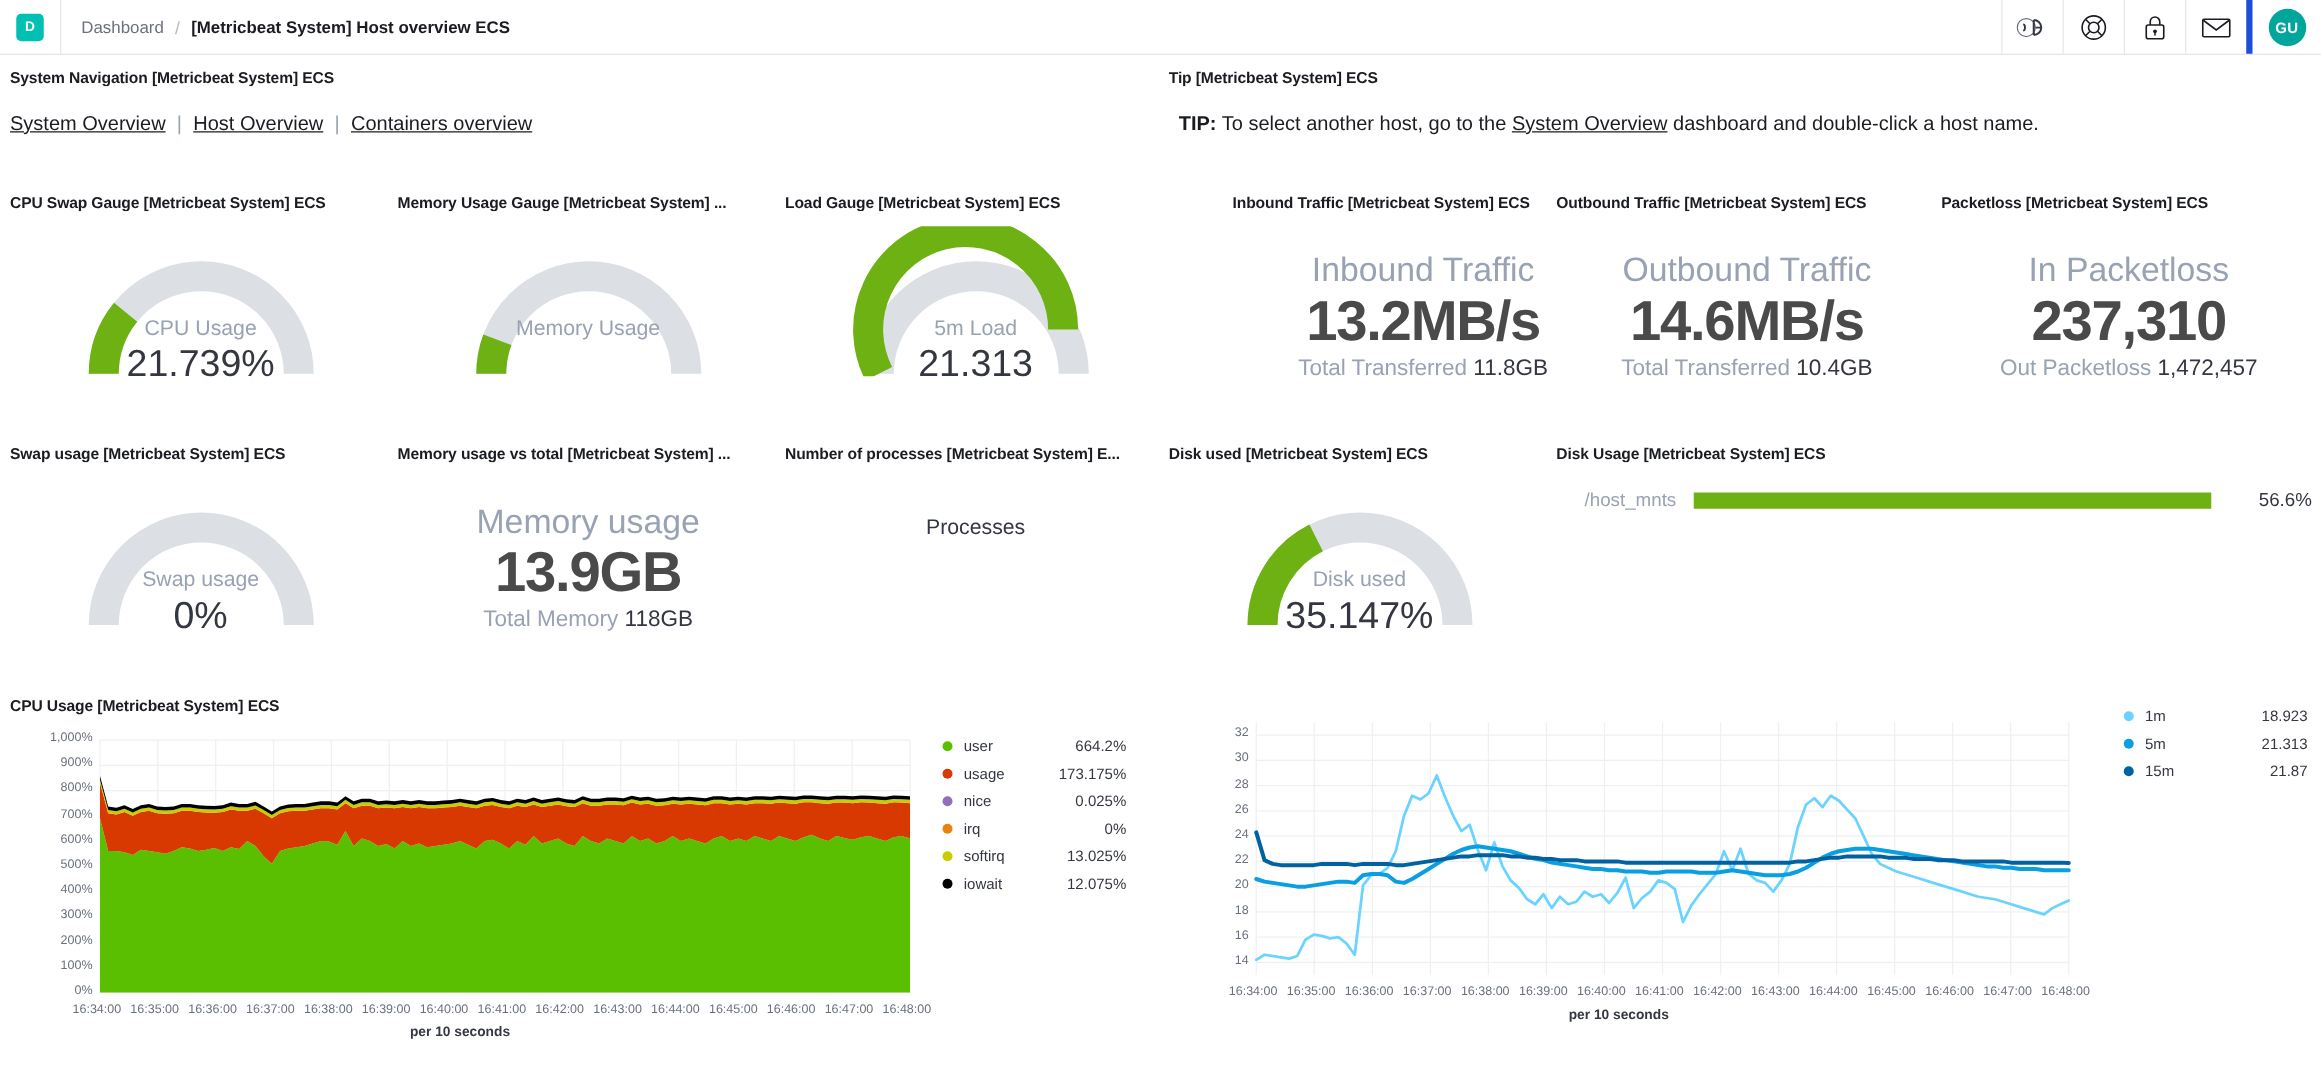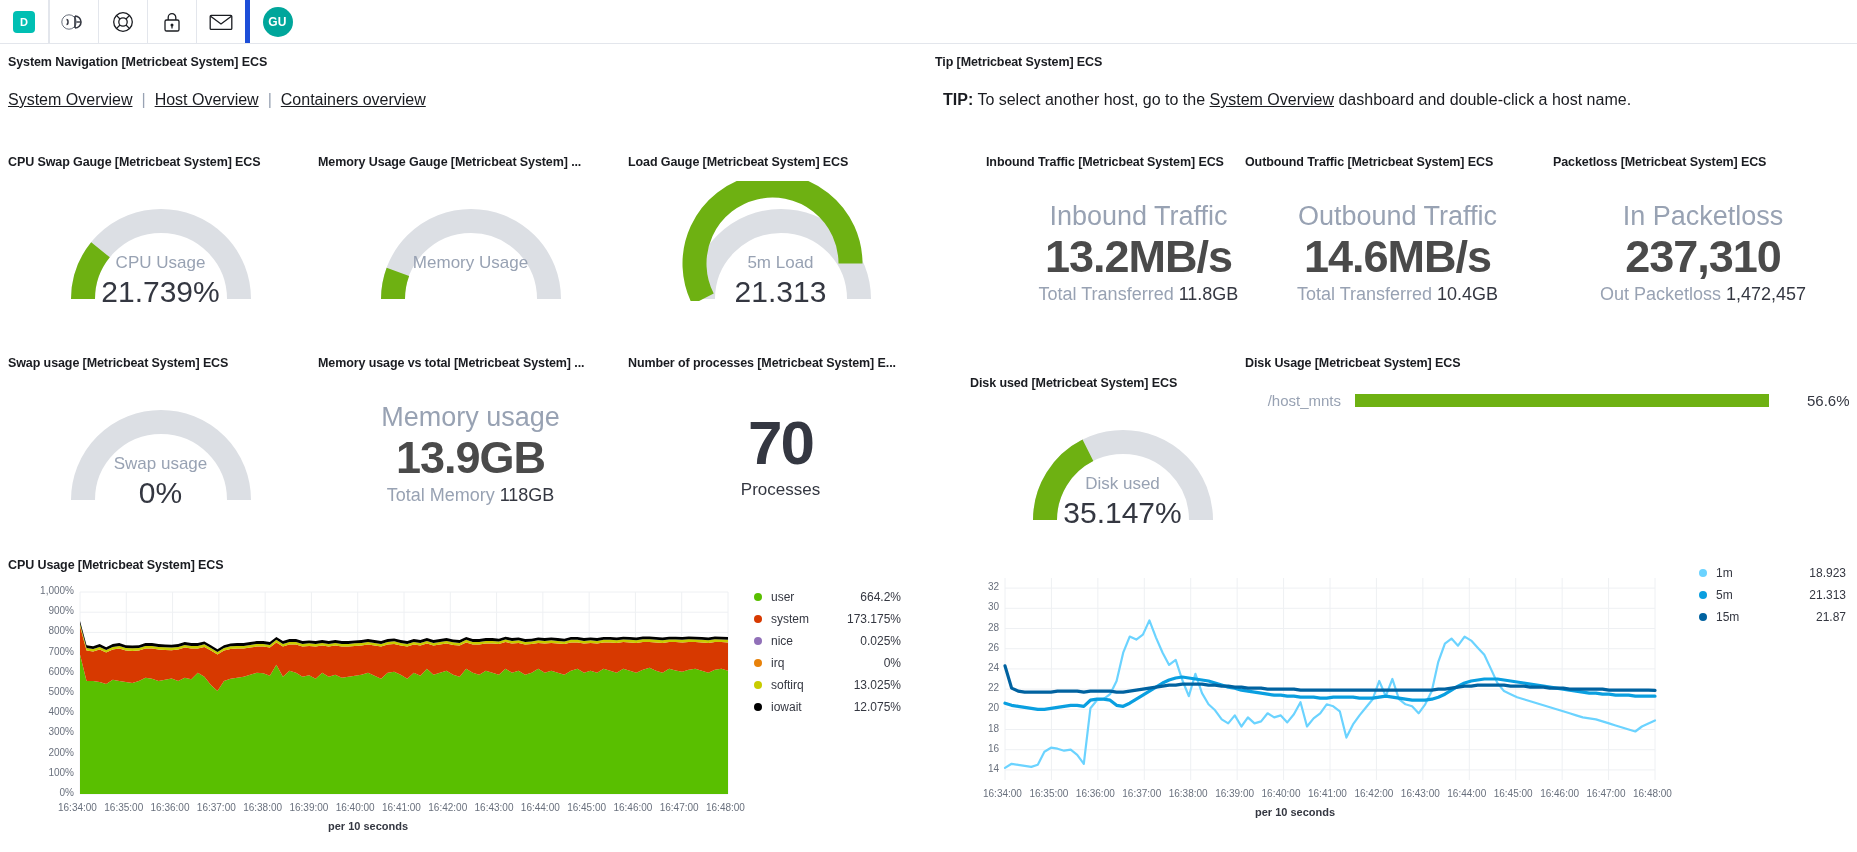--- a/index.html
+++ b/index.html
@@ -128,20 +128,25 @@
   .legend-name { width: 62px; }
   .legend-val { width: 68px; text-align: right; }
 </style>
 </head>
 <body>
 
 <div class="topnav">
   <div class="nav-logo-cell">
     <div class="logo-square">D</div>
   </div>
+  <div class="breadcrumbs">
+    <span class="bc-link">Dashboard</span>
+    <span class="bc-sep">/</span>
+    <span class="bc-current">[Metricbeat System] Host overview ECS</span>
+  </div>
   <div class="nav-icons">
     <div class="nav-icon-cell">
       <svg width="26" height="16" viewBox="0 0 26 16">
           <ellipse cx="8" cy="8" rx="7.2" ry="7.2" fill="none" stroke="#6a717d" stroke-width="1"></ellipse>
           <path d="M14 2 a6 6 0 0 1 0 12 M14 2 l0 12" fill="none" stroke="#343741" stroke-width="1.6"></path>
           <path d="M15.5 8 h4" stroke="#343741" stroke-width="1.4"></path>
           <path d="M5.5 5.5 c2 0 2 5 0 5" fill="none" stroke="#343741" stroke-width="1.5"></path>
         </svg>
     </div>
     <div class="nav-icon-cell">
@@ -280,26 +285,25 @@
     <div class="metric-sub">
       <span>Total Memory</span>
       <span class="sv">118GB</span>
     </div>
   </div>
 </div>
 
 <div class="panel" style="left:628px; top:356px; width:305px; height:190px;">
   <div class="panel-title">Number of processes [Metricbeat System] E...</div>
   <div class="metric" style="margin-top:42px;">
-    <div class="proc-value">70</div>
     <div class="proc-label">Processes</div>
   </div>
 </div>
 
-<div class="panel" style="left:970px; top:356px; width:305px; height:190px;margin-top:20px;">
+<div class="panel" style="left:935px; top:356px; width:305px; height:190px;">
   <div class="panel-title">Disk used [Metricbeat System] ECS</div>
   <div class="gauge-wrap" style="height:150px; margin-top:12px;">
     <svg class="gauge-svg" width="200" height="120" viewBox="0 0 200 120">
       <path d="M22 118 A78 78 0 0 1 178 118" fill="none" stroke="#dcdfe4" stroke-width="24"></path>
       <path id="disk-arc" fill="none" stroke="#6eb112" stroke-width="24" d="M22 118.00000000000001 A78 78 0 0 1 64.91007141808439 48.33869860449016"></path>
     </svg>
     <div class="gauge-label" style="top:72px;">Disk used</div>
     <div class="gauge-value" style="top:94px;">35.147%</div>
   </div>
 </div>
@@ -351,21 +355,21 @@
         <path d="M72 41.714 L78.54545454545455 65.95400000000001 L85.0909090909091 66.964 L91.63636363636364 64.94400000000002 L98.18181818181819 67.97400000000002 L104.72727272727272 64.94400000000002 L111.27272727272728 63.934 L117.81818181818181 65.95400000000001 L124.36363636363637 66.358 L130.9090909090909 65.95400000000001 L137.45454545454544 63.934 L144 63.934 L150.54545454545456 64.94400000000002 L157.0909090909091 65.34800000000001 L163.63636363636363 65.55000000000001 L170.1818181818182 64.94400000000002 L176.72727272727275 62.92400000000001 L183.27272727272725 63.934 L189.8181818181818 63.934 L196.36363636363637 62.31800000000001 L202.9090909090909 65.95400000000001 L209.45454545454547 69.994 L216 65.95400000000001 L222.54545454545453 64.338 L229.0909090909091 63.934 L235.63636363636365 63.934 L242.1818181818182 62.92400000000001 L248.72727272727272 61.91399999999999 L255.27272727272725 61.91399999999999 L261.8181818181818 62.92400000000001 L268.3636363636364 57.873999999999995 L274.90909090909093 61.91399999999999 L281.4545454545455 59.894000000000005 L288 59.894000000000005 L294.5454545454545 61.91399999999999 L301.0909090909091 61.30799999999999 L307.6363636363636 61.91399999999999 L314.1818181818182 60.903999999999996 L320.72727272727275 61.91399999999999 L327.27272727272725 60.903999999999996 L333.8181818181818 61.91399999999999 L340.3636363636364 61.91399999999999 L346.90909090909093 61.30799999999999 L353.4545454545455 60.903999999999996 L360 59.894000000000005 L366.54545454545456 60.903999999999996 L373.09090909090907 61.91399999999999 L379.6363636363636 59.894000000000005 L386.1818181818182 59.28800000000001 L392.72727272727275 60.903999999999996 L399.2727272727273 61.91399999999999 L405.8181818181818 59.894000000000005 L412.3636363636364 60.903999999999996 L418.90909090909093 58.883999999999986 L425.45454545454544 60.903999999999996 L432 59.894000000000005 L438.5454545454545 58.883999999999986 L445.0909090909091 60.298 L451.6363636363636 60.903999999999996 L458.18181818181813 57.873999999999995 L464.72727272727275 59.894000000000005 L471.27272727272725 59.894000000000005 L477.81818181818187 58.883999999999986 L484.3636363636364 58.883999999999986 L490.90909090909093 59.49000000000001 L497.45454545454544 57.47 L504 58.883999999999986 L510.54545454545456 58.27799999999999 L517.090909090909 59.894000000000005 L523.6363636363637 59.49000000000001 L530.1818181818182 58.27799999999999 L536.7272727272727 58.883999999999986 L543.2727272727273 58.27799999999999 L549.8181818181818 58.883999999999986 L556.3636363636364 59.49000000000001 L562.9090909090909 57.873999999999995 L569.4545454545455 57.873999999999995 L576 58.883999999999986 L582.5454545454545 58.27799999999999 L589.0909090909091 58.883999999999986 L595.6363636363636 57.873999999999995 L602.1818181818182 57.873999999999995 L608.7272727272727 58.27799999999999 L615.2727272727273 57.47 L621.8181818181819 57.873999999999995 L628.3636363636364 58.27799999999999 L634.909090909091 57.268 L641.4545454545455 57.268 L648 57.873999999999995 L654.5454545454545 58.27799999999999 L661.0909090909091 57.47 L667.6363636363636 57.47 L674.1818181818181 57.873999999999995 L680.7272727272727 57.268 L687.2727272727273 57.47 L693.8181818181818 57.873999999999995 L700.3636363636364 58.27799999999999 L706.9090909090909 57.268 L713.4545454545455 57.47 L720 57.873999999999995 L720 60.5 L713.4545454545455 60.096000000000004 L706.9090909090909 59.894000000000005 L700.3636363636364 60.903999999999996 L693.8181818181818 60.5 L687.2727272727273 60.096000000000004 L680.7272727272727 59.894000000000005 L674.1818181818181 60.5 L667.6363636363636 60.096000000000004 L661.0909090909091 60.096000000000004 L654.5454545454545 60.903999999999996 L648 60.5 L641.4545454545455 59.894000000000005 L634.909090909091 59.894000000000005 L628.3636363636364 60.903999999999996 L621.8181818181819 60.5 L615.2727272727273 60.096000000000004 L608.7272727272727 60.903999999999996 L602.1818181818182 60.5 L595.6363636363636 60.5 L589.0909090909091 61.50999999999999 L582.5454545454545 60.903999999999996 L576 61.50999999999999 L569.4545454545455 60.5 L562.9090909090909 60.5 L556.3636363636364 62.116000000000014 L549.8181818181818 61.50999999999999 L543.2727272727273 60.903999999999996 L536.7272727272727 61.50999999999999 L530.1818181818182 60.903999999999996 L523.6363636363637 62.116000000000014 L517.090909090909 62.52000000000001 L510.54545454545456 60.903999999999996 L504 61.50999999999999 L497.45454545454544 60.096000000000004 L490.90909090909093 62.116000000000014 L484.3636363636364 61.50999999999999 L477.81818181818187 61.50999999999999 L471.27272727272725 62.52000000000001 L464.72727272727275 62.52000000000001 L458.18181818181813 60.5 L451.6363636363636 63.53 L445.0909090909091 62.92400000000001 L438.5454545454545 61.50999999999999 L432 62.52000000000001 L425.45454545454544 63.53 L418.90909090909093 61.50999999999999 L412.3636363636364 63.53 L405.8181818181818 62.52000000000001 L399.2727272727273 64.53999999999999 L392.72727272727275 63.53 L386.1818181818182 61.91399999999999 L379.6363636363636 62.52000000000001 L373.09090909090907 64.53999999999999 L366.54545454545456 63.53 L360 62.52000000000001 L353.4545454545455 63.53 L346.90909090909093 63.934 L340.3636363636364 64.53999999999999 L333.8181818181818 64.53999999999999 L327.27272727272725 63.53 L320.72727272727275 64.53999999999999 L314.1818181818182 63.53 L307.6363636363636 64.53999999999999 L301.0909090909091 63.934 L294.5454545454545 64.53999999999999 L288 62.52000000000001 L281.4545454545455 62.52000000000001 L274.90909090909093 64.53999999999999 L268.3636363636364 60.5 L261.8181818181818 65.55000000000001 L255.27272727272725 64.53999999999999 L248.72727272727272 64.53999999999999 L242.1818181818182 65.55000000000001 L235.63636363636365 66.56 L229.0909090909091 66.56 L222.54545454545453 66.964 L216 68.58000000000001 L209.45454545454547 72.62 L202.9090909090909 68.58000000000001 L196.36363636363637 64.94400000000002 L189.8181818181818 66.56 L183.27272727272725 66.56 L176.72727272727275 65.55000000000001 L170.1818181818182 67.57 L163.63636363636363 68.17600000000002 L157.0909090909091 67.97400000000002 L150.54545454545456 67.57 L144 66.56 L137.45454545454544 66.56 L130.9090909090909 68.58000000000001 L124.36363636363637 68.98400000000001 L117.81818181818181 68.58000000000001 L111.27272727272728 66.56 L104.72727272727272 67.57 L98.18181818181819 70.60000000000002 L91.63636363636364 67.57 L85.0909090909091 69.59 L78.54545454545455 68.58000000000001 L72 44.34 Z" fill="#c8cc00"></path>
         <path d="M72 38.885999999999996 L78.54545454545455 63.126000000000005 L85.0909090909091 64.136 L91.63636363636364 62.116000000000014 L98.18181818181819 65.14600000000002 L104.72727272727272 62.116000000000014 L111.27272727272728 61.105999999999995 L117.81818181818181 63.126000000000005 L124.36363636363637 63.53 L130.9090909090909 63.126000000000005 L137.45454545454544 61.105999999999995 L144 61.105999999999995 L150.54545454545456 62.116000000000014 L157.0909090909091 62.52000000000001 L163.63636363636363 62.72200000000001 L170.1818181818182 62.116000000000014 L176.72727272727275 60.096000000000004 L183.27272727272725 61.105999999999995 L189.8181818181818 61.105999999999995 L196.36363636363637 59.49000000000001 L202.9090909090909 63.126000000000005 L209.45454545454547 67.166 L216 63.126000000000005 L222.54545454545453 61.50999999999999 L229.0909090909091 61.105999999999995 L235.63636363636365 61.105999999999995 L242.1818181818182 60.096000000000004 L248.72727272727272 59.08600000000001 L255.27272727272725 59.08600000000001 L261.8181818181818 60.096000000000004 L268.3636363636364 55.04599999999999 L274.90909090909093 59.08600000000001 L281.4545454545455 57.066 L288 57.066 L294.5454545454545 59.08600000000001 L301.0909090909091 58.47999999999999 L307.6363636363636 59.08600000000001 L314.1818181818182 58.07599999999999 L320.72727272727275 59.08600000000001 L327.27272727272725 58.07599999999999 L333.8181818181818 59.08600000000001 L340.3636363636364 59.08600000000001 L346.90909090909093 58.47999999999999 L353.4545454545455 58.07599999999999 L360 57.066 L366.54545454545456 58.07599999999999 L373.09090909090907 59.08600000000001 L379.6363636363636 57.066 L386.1818181818182 56.46000000000001 L392.72727272727275 58.07599999999999 L399.2727272727273 59.08600000000001 L405.8181818181818 57.066 L412.3636363636364 58.07599999999999 L418.90909090909093 56.05599999999998 L425.45454545454544 58.07599999999999 L432 57.066 L438.5454545454545 56.05599999999998 L445.0909090909091 57.47 L451.6363636363636 58.07599999999999 L458.18181818181813 55.04599999999999 L464.72727272727275 57.066 L471.27272727272725 57.066 L477.81818181818187 56.05599999999998 L484.3636363636364 56.05599999999998 L490.90909090909093 56.662000000000006 L497.45454545454544 54.641999999999996 L504 56.05599999999998 L510.54545454545456 55.44999999999999 L517.090909090909 57.066 L523.6363636363637 56.662000000000006 L530.1818181818182 55.44999999999999 L536.7272727272727 56.05599999999998 L543.2727272727273 55.44999999999999 L549.8181818181818 56.05599999999998 L556.3636363636364 56.662000000000006 L562.9090909090909 55.04599999999999 L569.4545454545455 55.04599999999999 L576 56.05599999999998 L582.5454545454545 55.44999999999999 L589.0909090909091 56.05599999999998 L595.6363636363636 55.04599999999999 L602.1818181818182 55.04599999999999 L608.7272727272727 55.44999999999999 L615.2727272727273 54.641999999999996 L621.8181818181819 55.04599999999999 L628.3636363636364 55.44999999999999 L634.909090909091 54.44 L641.4545454545455 54.44 L648 55.04599999999999 L654.5454545454545 55.44999999999999 L661.0909090909091 54.641999999999996 L667.6363636363636 54.641999999999996 L674.1818181818181 55.04599999999999 L680.7272727272727 54.44 L687.2727272727273 54.641999999999996 L693.8181818181818 55.04599999999999 L700.3636363636364 55.44999999999999 L706.9090909090909 54.44 L713.4545454545455 54.641999999999996 L720 55.04599999999999 L720 57.873999999999995 L713.4545454545455 57.47 L706.9090909090909 57.268 L700.3636363636364 58.27799999999999 L693.8181818181818 57.873999999999995 L687.2727272727273 57.47 L680.7272727272727 57.268 L674.1818181818181 57.873999999999995 L667.6363636363636 57.47 L661.0909090909091 57.47 L654.5454545454545 58.27799999999999 L648 57.873999999999995 L641.4545454545455 57.268 L634.909090909091 57.268 L628.3636363636364 58.27799999999999 L621.8181818181819 57.873999999999995 L615.2727272727273 57.47 L608.7272727272727 58.27799999999999 L602.1818181818182 57.873999999999995 L595.6363636363636 57.873999999999995 L589.0909090909091 58.883999999999986 L582.5454545454545 58.27799999999999 L576 58.883999999999986 L569.4545454545455 57.873999999999995 L562.9090909090909 57.873999999999995 L556.3636363636364 59.49000000000001 L549.8181818181818 58.883999999999986 L543.2727272727273 58.27799999999999 L536.7272727272727 58.883999999999986 L530.1818181818182 58.27799999999999 L523.6363636363637 59.49000000000001 L517.090909090909 59.894000000000005 L510.54545454545456 58.27799999999999 L504 58.883999999999986 L497.45454545454544 57.47 L490.90909090909093 59.49000000000001 L484.3636363636364 58.883999999999986 L477.81818181818187 58.883999999999986 L471.27272727272725 59.894000000000005 L464.72727272727275 59.894000000000005 L458.18181818181813 57.873999999999995 L451.6363636363636 60.903999999999996 L445.0909090909091 60.298 L438.5454545454545 58.883999999999986 L432 59.894000000000005 L425.45454545454544 60.903999999999996 L418.90909090909093 58.883999999999986 L412.3636363636364 60.903999999999996 L405.8181818181818 59.894000000000005 L399.2727272727273 61.91399999999999 L392.72727272727275 60.903999999999996 L386.1818181818182 59.28800000000001 L379.6363636363636 59.894000000000005 L373.09090909090907 61.91399999999999 L366.54545454545456 60.903999999999996 L360 59.894000000000005 L353.4545454545455 60.903999999999996 L346.90909090909093 61.30799999999999 L340.3636363636364 61.91399999999999 L333.8181818181818 61.91399999999999 L327.27272727272725 60.903999999999996 L320.72727272727275 61.91399999999999 L314.1818181818182 60.903999999999996 L307.6363636363636 61.91399999999999 L301.0909090909091 61.30799999999999 L294.5454545454545 61.91399999999999 L288 59.894000000000005 L281.4545454545455 59.894000000000005 L274.90909090909093 61.91399999999999 L268.3636363636364 57.873999999999995 L261.8181818181818 62.92400000000001 L255.27272727272725 61.91399999999999 L248.72727272727272 61.91399999999999 L242.1818181818182 62.92400000000001 L235.63636363636365 63.934 L229.0909090909091 63.934 L222.54545454545453 64.338 L216 65.95400000000001 L209.45454545454547 69.994 L202.9090909090909 65.95400000000001 L196.36363636363637 62.31800000000001 L189.8181818181818 63.934 L183.27272727272725 63.934 L176.72727272727275 62.92400000000001 L170.1818181818182 64.94400000000002 L163.63636363636363 65.55000000000001 L157.0909090909091 65.34800000000001 L150.54545454545456 64.94400000000002 L144 63.934 L137.45454545454544 63.934 L130.9090909090909 65.95400000000001 L124.36363636363637 66.358 L117.81818181818181 65.95400000000001 L111.27272727272728 63.934 L104.72727272727272 64.94400000000002 L98.18181818181819 67.97400000000002 L91.63636363636364 64.94400000000002 L85.0909090909091 66.964 L78.54545454545455 65.95400000000001 L72 41.714 Z" fill="#000000"></path>
       </svg><div class="axis-label" style="right: 854px; top: 205px; text-align: right;">0%</div><div class="axis-label" style="right: 854px; top: 184.8px; text-align: right;">100%</div><div class="axis-label" style="right: 854px; top: 164.6px; text-align: right;">200%</div><div class="axis-label" style="right: 854px; top: 144.4px; text-align: right;">300%</div><div class="axis-label" style="right: 854px; top: 124.2px; text-align: right;">400%</div><div class="axis-label" style="right: 854px; top: 104px; text-align: right;">500%</div><div class="axis-label" style="right: 854px; top: 83.8px; text-align: right;">600%</div><div class="axis-label" style="right: 854px; top: 63.6px; text-align: right;">700%</div><div class="axis-label" style="right: 854px; top: 43.4px; text-align: right;">800%</div><div class="axis-label" style="right: 854px; top: 23.2px; text-align: right;">900%</div><div class="axis-label" style="right: 854px; top: 3px; text-align: right;">1,000%</div><div class="axis-label" style="left: 50px; top: 220px;">16:34:00</div><div class="axis-label" style="left: 96.2857px; top: 220px;">16:35:00</div><div class="axis-label" style="left: 142.571px; top: 220px;">16:36:00</div><div class="axis-label" style="left: 188.857px; top: 220px;">16:37:00</div><div class="axis-label" style="left: 235.143px; top: 220px;">16:38:00</div><div class="axis-label" style="left: 281.429px; top: 220px;">16:39:00</div><div class="axis-label" style="left: 327.714px; top: 220px;">16:40:00</div><div class="axis-label" style="left: 374px; top: 220px;">16:41:00</div><div class="axis-label" style="left: 420.286px; top: 220px;">16:42:00</div><div class="axis-label" style="left: 466.571px; top: 220px;">16:43:00</div><div class="axis-label" style="left: 512.857px; top: 220px;">16:44:00</div><div class="axis-label" style="left: 559.143px; top: 220px;">16:45:00</div><div class="axis-label" style="left: 605.429px; top: 220px;">16:46:00</div><div class="axis-label" style="left: 651.714px; top: 220px;">16:47:00</div><div class="axis-label" style="left: 698px; top: 220px;">16:48:00</div><div class="axis-title" style="left: 0px; top: 238px; width: 720px;">per 10 seconds</div><div class="legend" style="left: 746px; top: 4px;">
         <div class="legend-row">
           <span class="legend-dot" style="background:#59bf00"></span>
           <span class="legend-name">user</span>
           <span class="legend-val">664.2%</span>
         </div>
         <div class="legend-row">
           <span class="legend-dot" style="background:#d73900"></span>
-          <span class="legend-name">system</span>
+          <span class="legend-name">usage</span>
           <span class="legend-val">173.175%</span>
         </div>
         <div class="legend-row">
           <span class="legend-dot" style="background:#9170b8"></span>
           <span class="legend-name">nice</span>
           <span class="legend-val">0.025%</span>
         </div>
         <div class="legend-row">
           <span class="legend-dot" style="background:#e8820a"></span>
           <span class="legend-name">irq</span>

